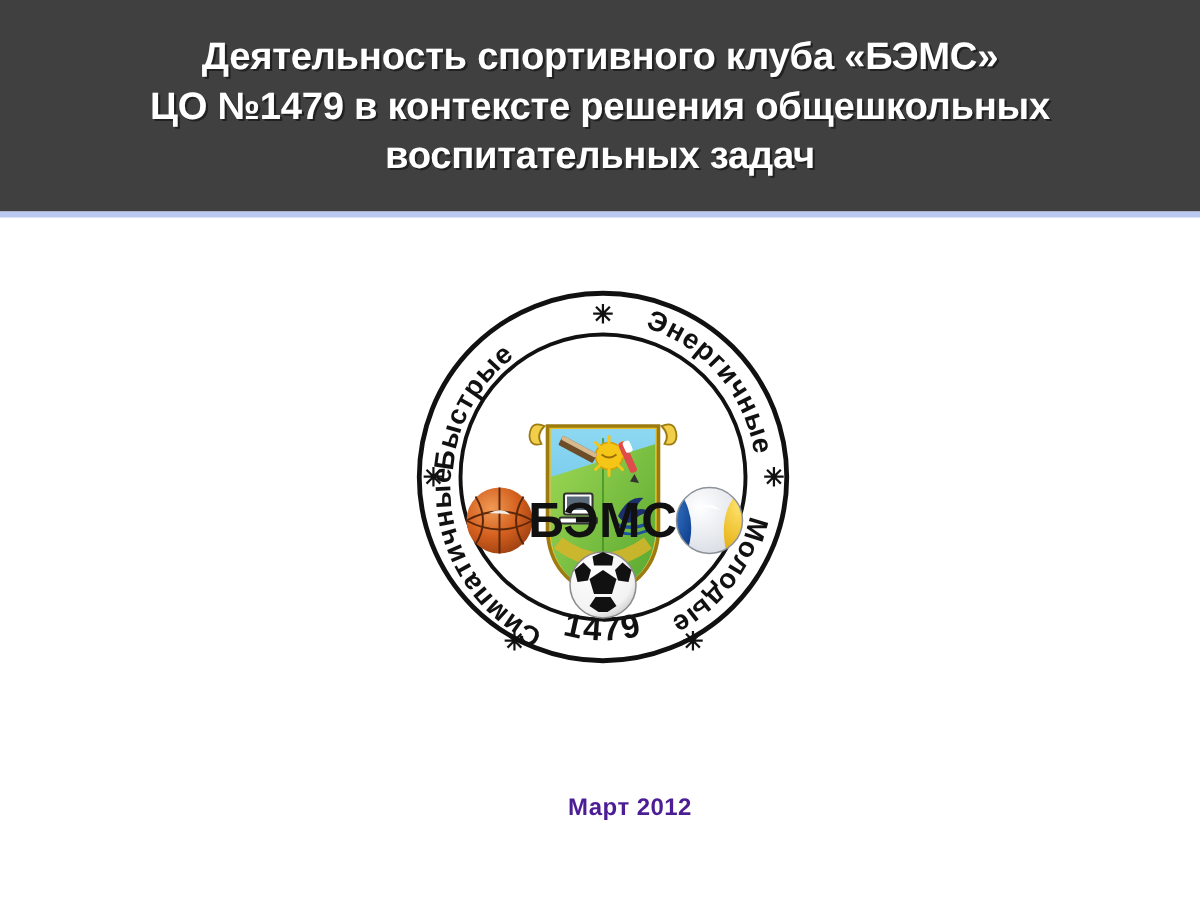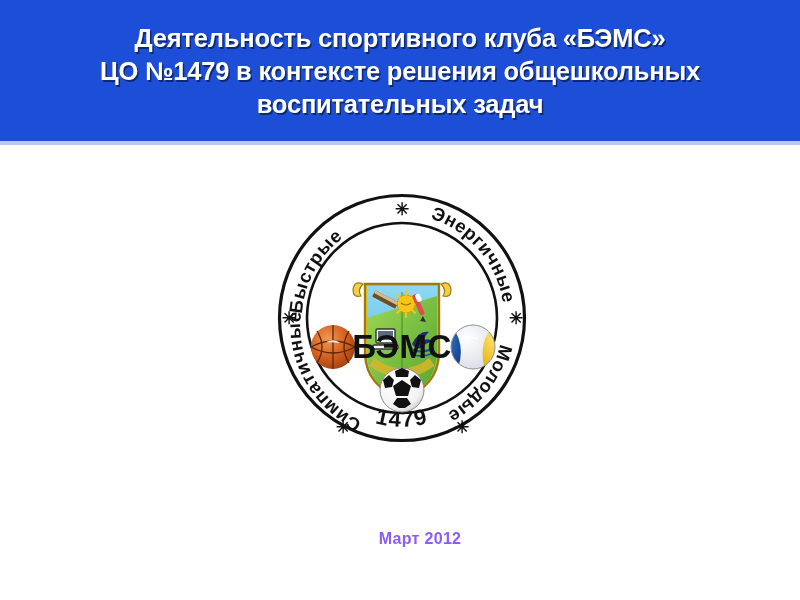--- a/index.html
+++ b/index.html
@@ -25,21 +25,21 @@
     background: #ffffff;
     overflow: hidden;
   }
 
   
   .title-band {
     position: absolute;
     left: 0; top: 0;
     width: 800px;
     height: 141px;
-    background: #1d4ed8;
+    background: #404040;
     box-sizing: border-box;
     display: flex;
     align-items: center;
     justify-content: center;
   }
   .title-band-underline {
     position: absolute;
     left: 0; top: 141px;
     width: 800px;
     height: 4px;
@@ -70,21 +70,21 @@
   }
   .emblem-svg { display: block; width: 268px; height: 252px; }
 
   
   .date-line {
     position: absolute;
     left: 0;
     top: 530px;
     width: 800px;
     text-align: center;
-    color: #8b5cf6;
+    color: #4c1d95;
     font-family: "Liberation Sans", sans-serif;
     font-weight: bold;
     font-size: 16px;
     letter-spacing: 0.3px;
     text-shadow: 0.7px 0.7px 0 rgba(255,255,255,0.8);
   }
   .date-inner {
     display: inline-block;
     transform: translateX(20px);
   }

